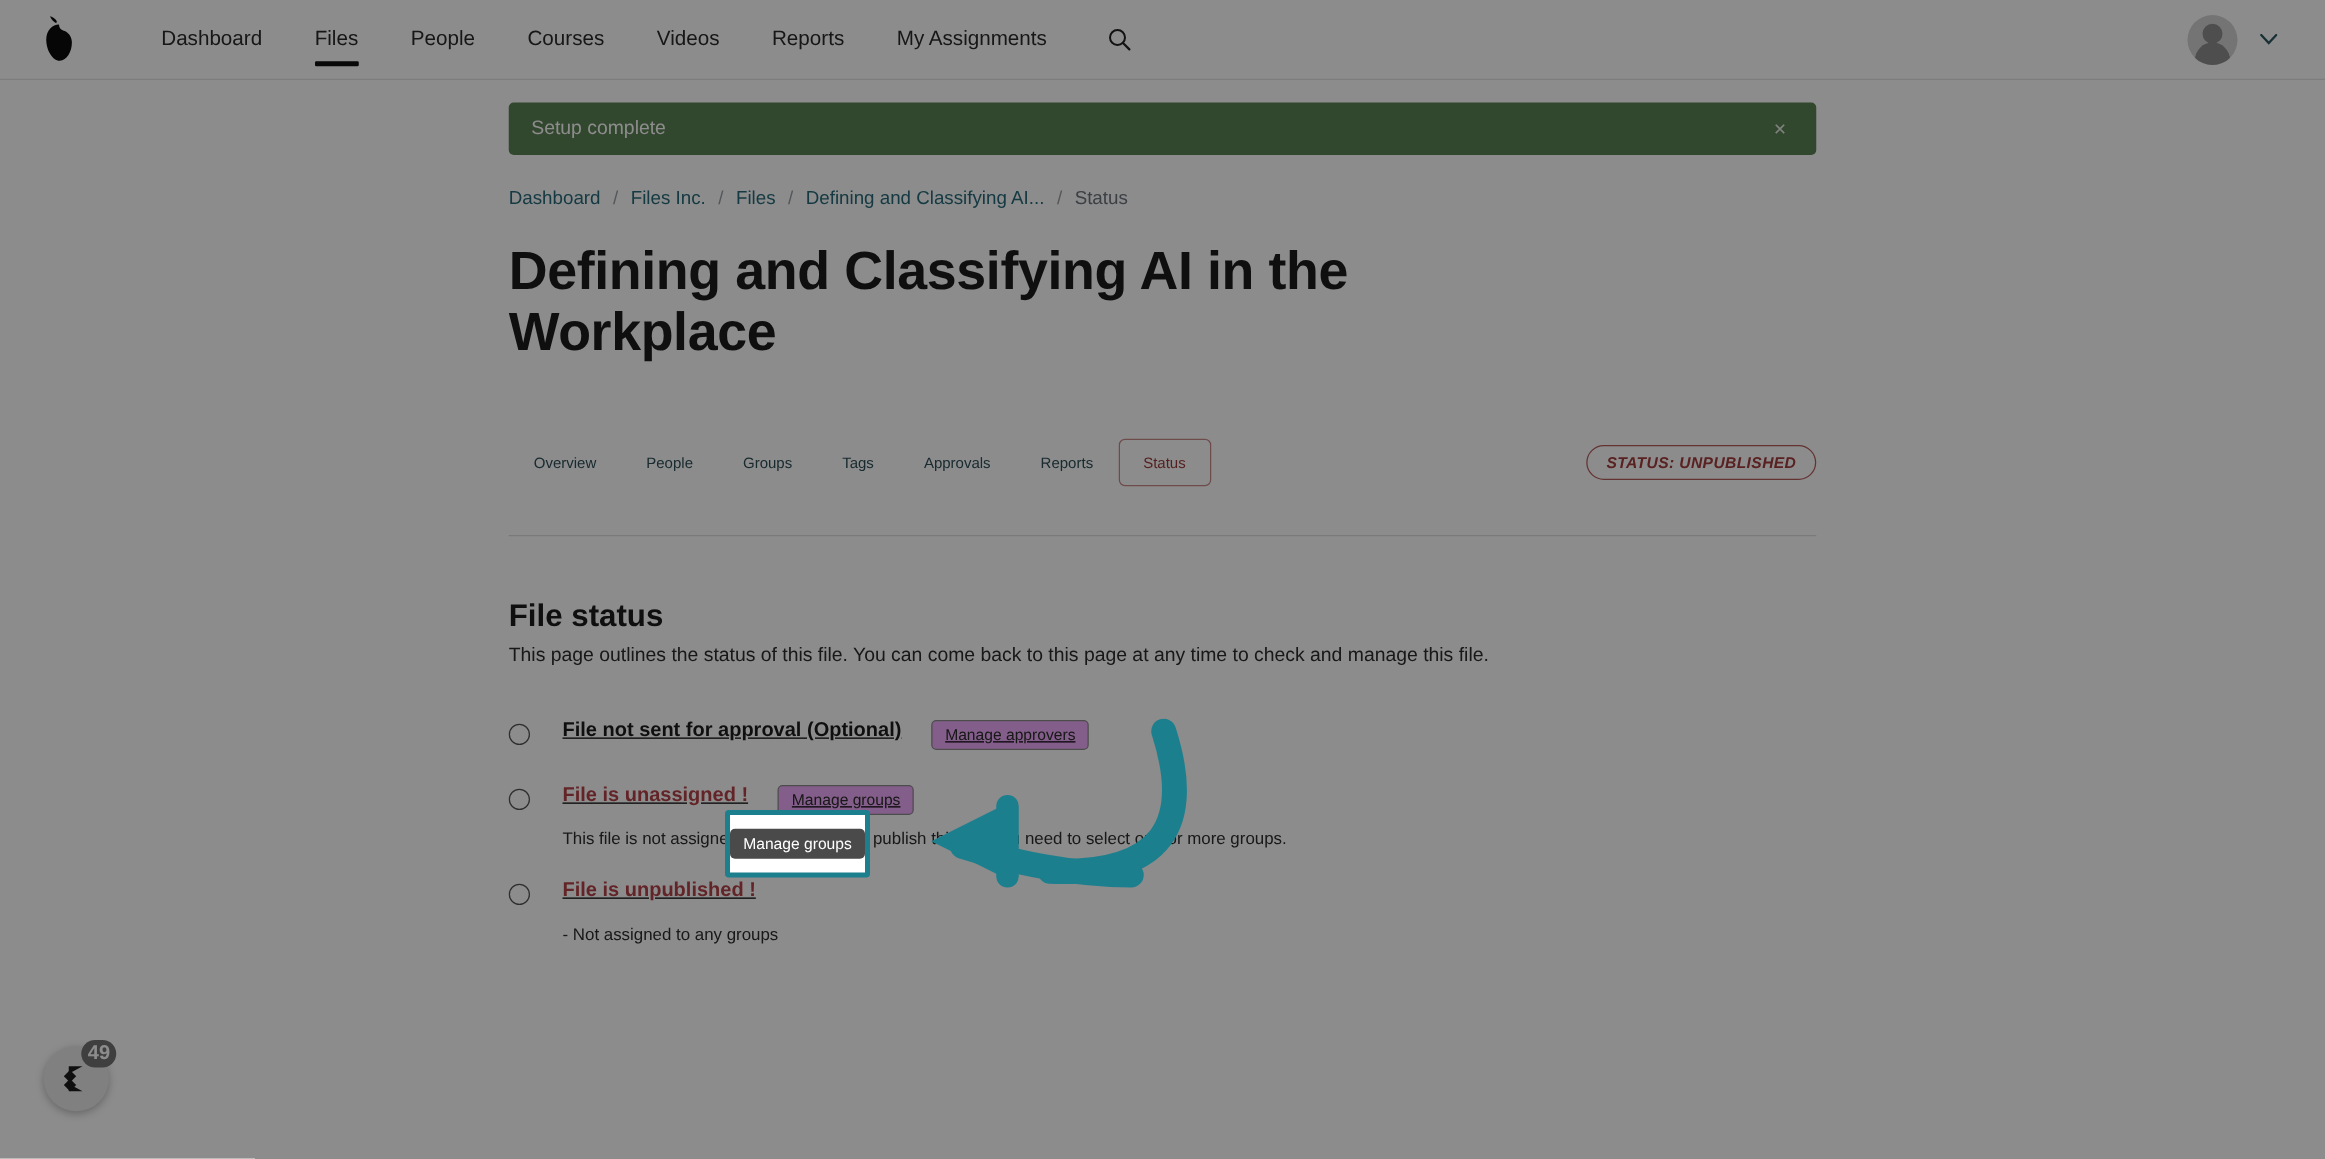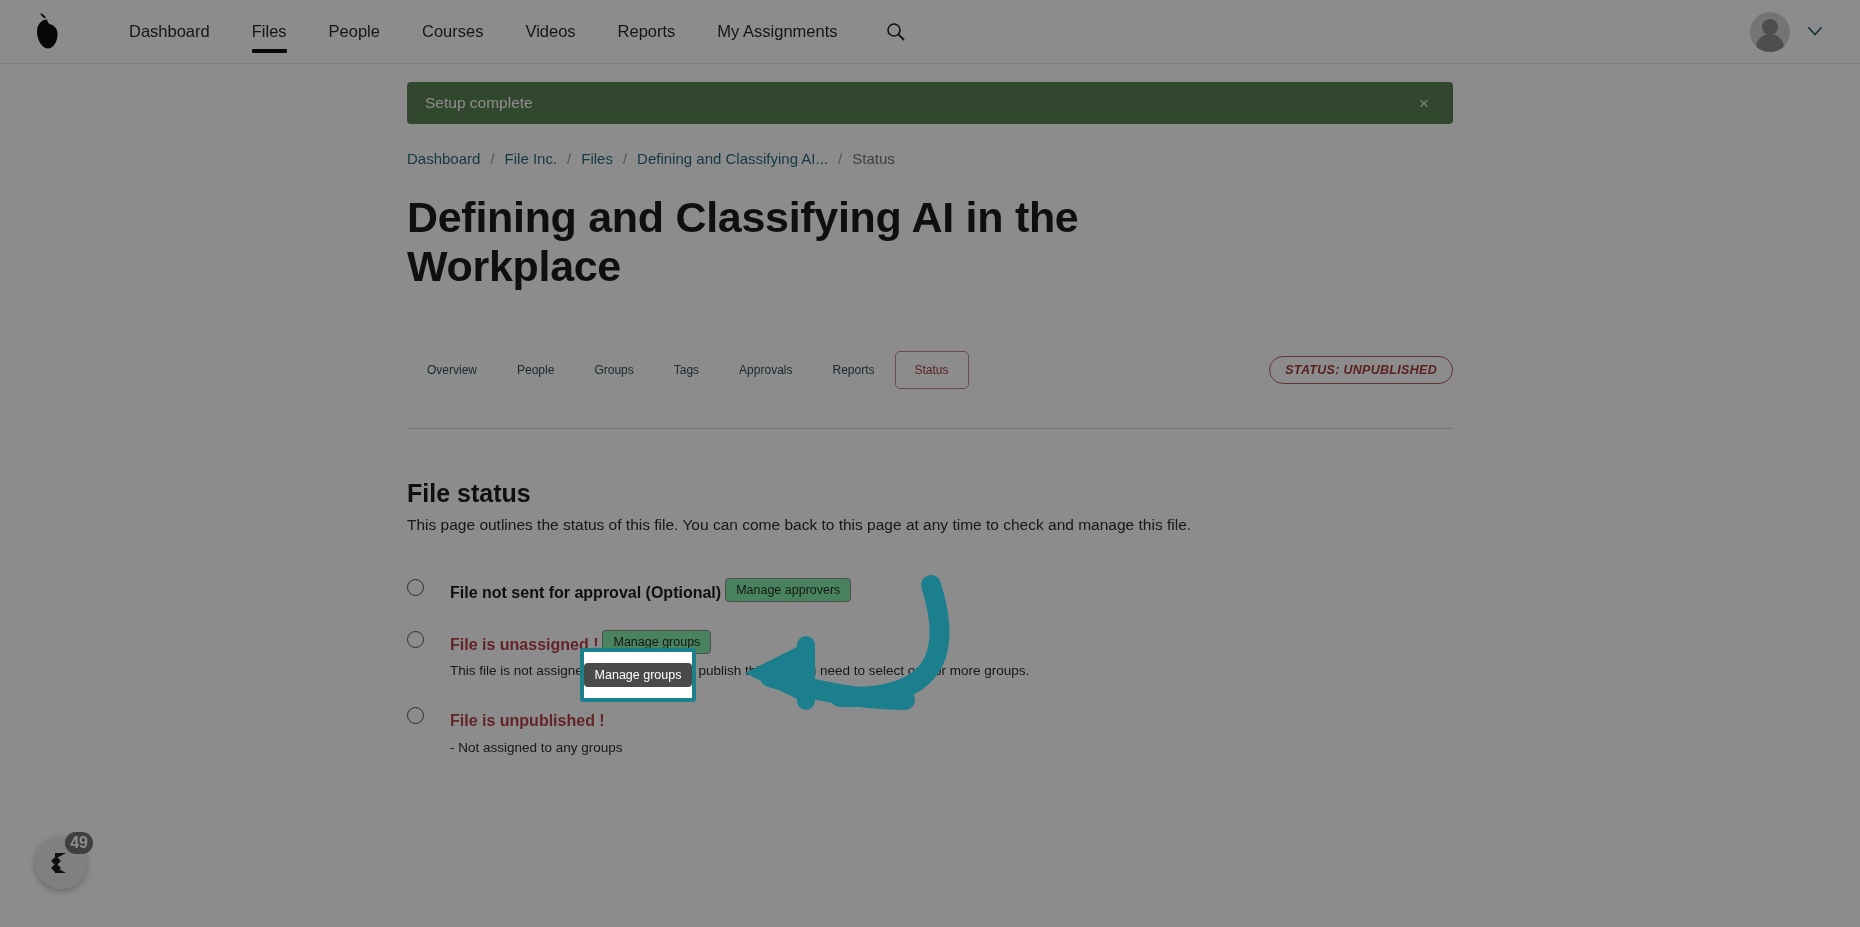--- a/index.html
+++ b/index.html
@@ -226,37 +226,38 @@
     border-radius: 50%;
     flex: 0 0 auto;
     margin-top: 3px;
     margin-right: 26px;
     cursor: pointer;
     background: transparent;
   }
   .status-body { flex: 1 1 auto; }
   .status-head {
     display: flex;
-    align-items: flex-end;
-    gap: 4px;
+    align-items: flex-start;
+    gap: 24px;
     min-height: 26px;
+    text-decoration: underline;
   }
   .status-label {
     font-size: 16px;
     font-weight: bold;
     color: #1c1c1c;
     white-space: nowrap;
   }
   .status-label.warn { color: #b5434a; }
   .action-btn {
     font-size: 12.5px;
     color: #2c2c2c;
     border: 1px solid #8a8a8a;
     border-radius: 4px;
-    background: #86efac;
+    background: #f0abfc;
     padding: 4px 10px;
     cursor: pointer;
     white-space: nowrap;
   }
   .status-sub {
     margin-top: 9px;
     font-size: 13.5px;
     color: #2e2e2e;
   }
   .status-sub a { color: #2e7d8c; text-decoration: none; cursor: pointer; }
@@ -369,21 +370,21 @@
     <div class="col">
 
       <div id="alert-success">
         <span>Setup complete</span>
         <span id="alert-close">×</span>
       </div>
 
       <div id="breadcrumb">
         <a>Dashboard</a>
         <span class="sep">/</span>
-        <a>File Inc.</a>
+        <a>Files Inc.</a>
         <span class="sep">/</span>
         <a>Files</a>
         <span class="sep">/</span>
         <a>Defining and Classifying AI...</a>
         <span class="sep">/</span>
         <span class="current">Status</span>
       </div>
 
       <h1 id="page-title">Defining and Classifying AI in the Workplace</h1>
 

